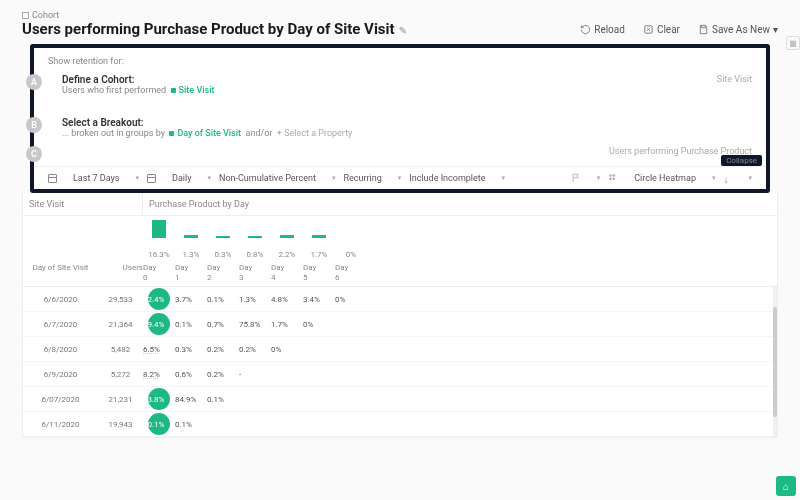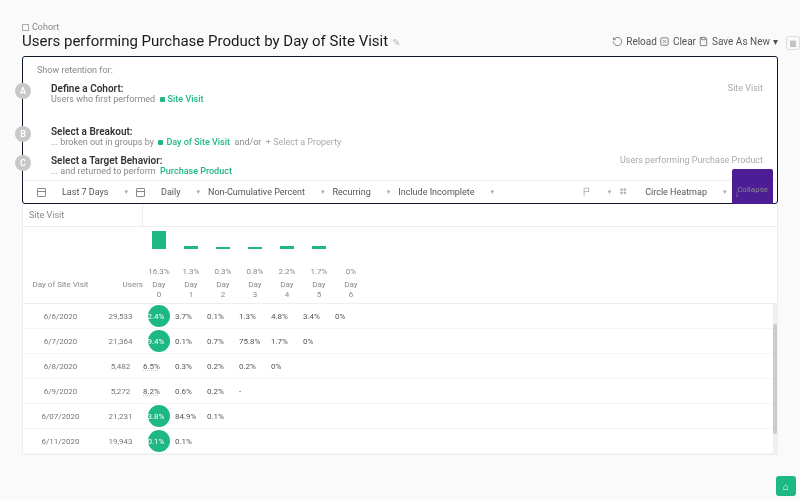--- a/index.html
+++ b/index.html
@@ -1,59 +1,59 @@
 <!DOCTYPE html>
 <html><head>
 <meta charset="utf-8">
 <style>
 *{box-sizing:border-box;margin:0;padding:0;font-family:-apple-system,BlinkMacSystemFont,"Segoe UI",Roboto,sans-serif}
 body{background:#fafafa;font-size:11px;color:#333}
 .page{width:800px;height:500px;margin:0 auto;position:relative;background:#fafafa}
-.topbar{padding:22px 22px 0}
+.topbar{padding:10px 22px 0}
 .crumb{font-size:9px;color:#888}
 .crumb .ico{display:inline-block;width:7px;height:7px;border:1px solid #aaa;margin-right:3px;vertical-align:middle}
 .titlebar{display:flex;align-items:center;justify-content:space-between;padding:0 22px 6px}
-.title{font-size:15px;font-weight:400;color:#1a1a1a}
+.title{font-size:15px;font-weight:700;color:#1a1a1a}
 .title .pen{font-size:10px;color:#bbb;margin-left:4px}
-.tactions{display:flex;gap:2px;font-size:10px;color:#555}
+.tactions{display:flex;gap:18px;font-size:10px;color:#555}
 .tactions span{display:flex;align-items:center;gap:3px;cursor:pointer}
 .tactions svg{width:11px;height:11px;stroke:#777;fill:none;stroke-width:2}
-.card{margin:0 22px;background:#fff;border:1px solid #0f172a;border-radius:3px}
+.card{margin:0 30px;background:#fff;border:4px solid #0f172a;border-radius:3px}
 .retlbl{padding:8px 14px 4px;font-size:9px;color:#888}
 .steprow{display:flex;align-items:flex-start;padding:4px 14px;position:relative}
 .badge{width:16px;height:16px;border-radius:50%;background:#c8c8c8;color:#fff;font-size:9px;font-weight:600;display:flex;align-items:center;justify-content:center;margin-right:10px;flex-shrink:0;position:relative;left:-22px}
 .stepbody{margin-left:-12px}
 .stitle{font-size:10px;font-weight:600;color:#333}
 .sdesc{font-size:9px;color:#888}
 .teal{color:#1db886;font-weight:500}
 .teal.dot::before{content:"";display:inline-block;width:5px;height:5px;background:#1db886;border-radius:1px;margin-right:3px;vertical-align:middle}
 .gray{color:#aaa}
 .steprt{margin-left:auto;font-size:9px;color:#aaa}
 .bar{display:flex;align-items:center;gap:8px;padding:6px 14px 6px;border-top:1px solid #f0f0f0;font-size:9px;color:#555;position:relative}
 .seg{display:flex;align-items:center;gap:16px;cursor:pointer}
 .seg .chev{font-size:7px;color:#aaa}
 .spacer{flex:1}
-.collapse{position:absolute;right:4px;top:-12px;background:#4c1d95;color:#888;font-size:8px;padding:16px 5px;border-radius:2px}
+.collapse{position:absolute;right:4px;top:-12px;background:#0f172a;color:#888;font-size:8px;padding:1px 5px;border-radius:2px}
 .calico{display:inline-block;width:9px;height:9px;border:1px solid #888;border-radius:1px;position:relative}
 .calico::before{content:"";position:absolute;top:2px;left:0;right:0;height:1px;background:#888}
 .chico svg{width:10px;height:10px}
 .dlico{display:inline-block;width:9px;height:9px;position:relative}
 .dlico::before{content:"↓";font-size:10px;color:#888}
 .tbl{margin:0 22px;background:#fff;border:1px solid #eee;border-top:none;position:relative}
 .htop{display:flex;border-bottom:1px solid #eee;font-size:9px;color:#888}
 .colL{width:120px;padding:6px;border-right:1px solid #eee}
 .colR{flex:1;padding:6px}
 .sbars{display:flex;padding:2px 0 0 120px}
-.sbarcell{width:32px;display:flex;flex-direction:column;align-items:center;gap:18px}
+.sbarcell{width:32px;display:flex;flex-direction:column;align-items:center;gap:12px}
 .sbar{width:14px;background:#1db886}
 .spct{font-size:8px;color:#888}
 .hday{display:flex;padding:4px 0 4px 0;border-bottom:1px solid #eee}
 .hday .lab1{width:75px;text-align:center;font-size:8px;color:#888}
 .hday .lab2{width:45px;text-align:right;font-size:8px;color:#888}
-.hday .dcell{width:32px;text-align:center;font-size:8px;color:#888;line-height:1.2}
+.hday .dcell{width:32px;text-align:left;font-size:8px;color:#888;line-height:1.2}
 .drow{display:flex;align-items:center;height:25px;border-bottom:1px solid #f5f5f5}
 .drow .dt{width:75px;text-align:center;font-size:8px;color:#777}
 .drow .us{width:45px;text-align:center;font-size:8px;color:#777}
 .drow .pc{width:32px;text-align:left;font-size:8px;color:#555;position:relative}
 .pc.big{color:#333}
 .pc.big .circ{position:absolute;width:22px;height:22px;background:#1db886;border-radius:50%;top:50%;left:50%;transform:translate(-50%,-50%);z-index:0}
 .pc.big span{position:relative;z-index:1;color:#fff;font-size:8px}
 .pc .ul{text-decoration:underline dotted;text-decoration-color:#ccc}
 .rside{position:absolute;right:0;top:36px;width:14px;height:14px;border:1px solid #ddd;border-radius:2px;display:flex;align-items:center;justify-content:center;font-size:8px;color:#aaa}
 .bricon{position:absolute;right:4px;bottom:4px;width:20px;height:20px;background:#1db886;border-radius:3px;display:flex;align-items:center;justify-content:center;color:#fff;font-size:10px}
@@ -110,24 +110,20 @@
   <div class="steprow" style="margin-top:14px">
     <div class="badge">B</div>
     <div class="stepbody">
       <div class="stitle">Select a Breakout:</div>
       <div class="sdesc"><span>... broken out in groups by</span>&nbsp;&nbsp;<span class="teal dot">Day of Site Visit</span>&nbsp;&nbsp;<span>and/or</span>&nbsp;&nbsp;<span class="gray">+ Select a Property</span></div>
     </div>
   </div>
 
   <div class="steprow">
     <div class="badge">C</div>
-    <div class="stepbody">
-      <div class="stitle">Select a Target Behavior:</div>
-      <div class="sdesc"><span>... and returned to perform</span>&nbsp;&nbsp;<span class="teal">Purchase Product</span></div>
-    </div>
     <div class="steprt">Users performing Purchase Product</div>
   </div>
 
   <div class="bar">
     <div class="collapse">Collapse</div>
     <div class="seg">
           <span class="calico"></span>
           <span>Last 7 Days</span>
           <span class="chev">▾</span>
         </div>
@@ -168,20 +164,21 @@
     <div class="seg">
           <span class="dlico"></span>
           <span class="chev">▾</span>
         </div>
   </div>
 </div>
 
 <div class="tbl">
   <div class="htop">
     <div class="colL">Site Visit</div>
+    <div class="colR">Purchase Product by Day</div>
   </div>
   <div class="sbars" id="sbars">
         <div class="sbarcell">
           <div class="sbar" style="height:18px;margin-top:2px"></div>
           <div class="spct">16.3%</div>
         </div>
         <div class="sbarcell">
           <div class="sbar" style="height:3px;margin-top:17px"></div>
           <div class="spct">1.3%</div>
         </div>

